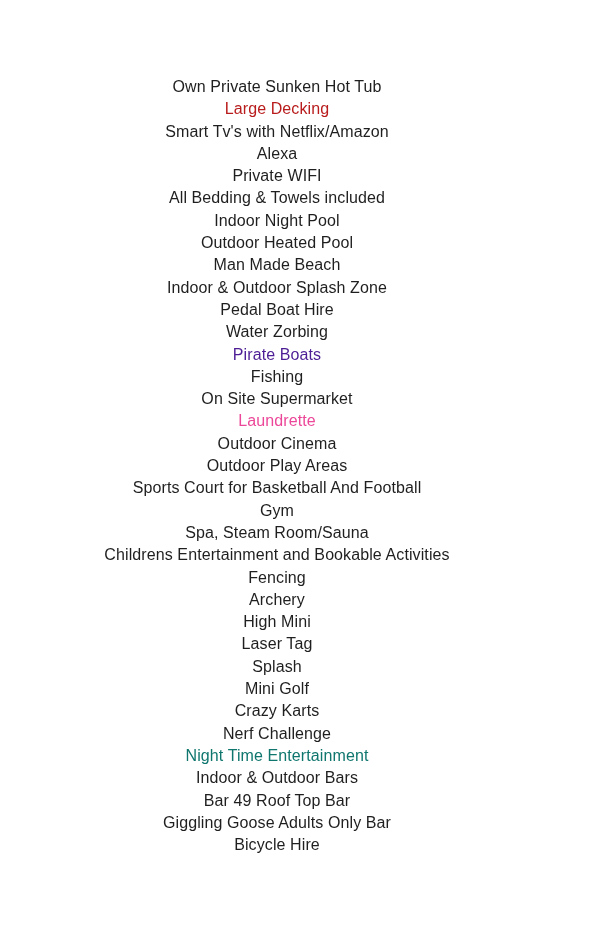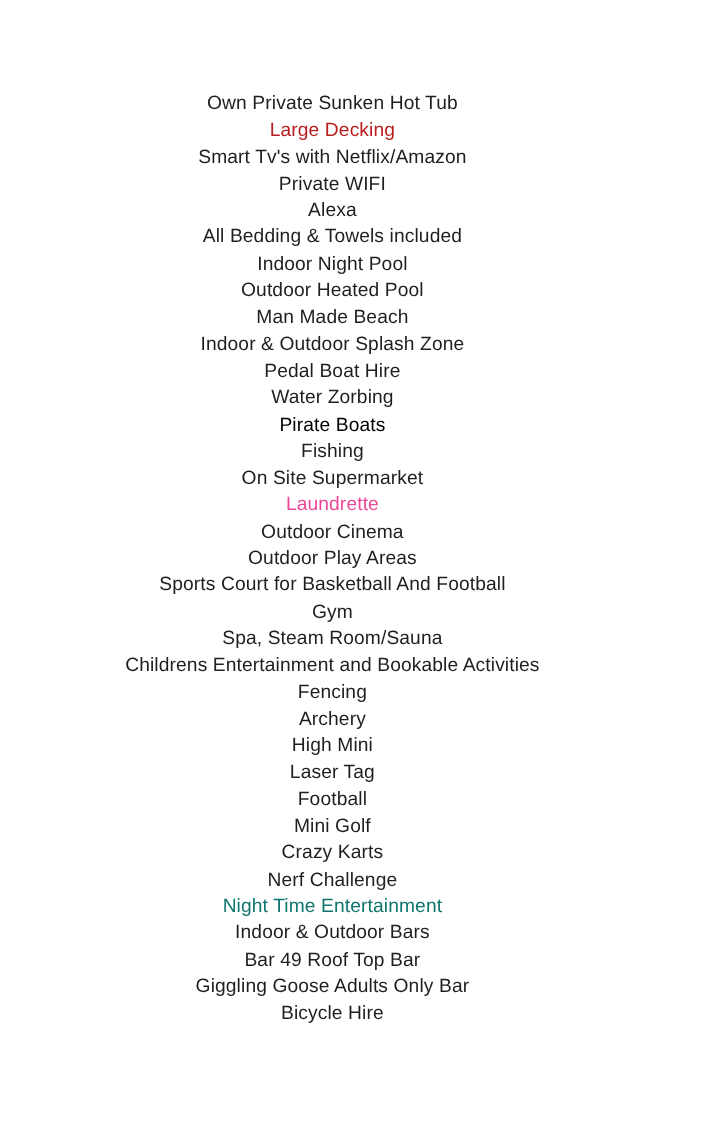--- a/index.html
+++ b/index.html
@@ -36,44 +36,44 @@
   }
 </style>
 </head>
 <body style="background: rgb(255, 255, 255);">
 
 <div class="page">
   <ul class="amenities">
       <li style="color: rgb(31, 31, 31);">Own Private Sunken Hot Tub</li>
       <li style="color: #b91c1c;">Large Decking</li>
       <li style="color: rgb(31, 31, 31);">Smart Tv's with Netflix/Amazon</li>
+      <li style="color: rgb(31, 31, 31);">Alexa</li>
       <li style="color: rgb(31, 31, 31);">Private WIFI</li>
-      <li style="color: rgb(31, 31, 31);">Alexa</li>
       <li style="color: rgb(31, 31, 31);">All Bedding &amp; Towels included</li>
       <li style="color: rgb(31, 31, 31);">Indoor Night Pool</li>
       <li style="color: rgb(31, 31, 31);">Outdoor Heated Pool</li>
       <li style="color: rgb(31, 31, 31);">Man Made Beach</li>
       <li style="color: rgb(31, 31, 31);">Indoor &amp; Outdoor Splash Zone</li>
       <li style="color: rgb(31, 31, 31);">Pedal Boat Hire</li>
       <li style="color: rgb(31, 31, 31);">Water Zorbing</li>
-      <li style="color: #000000;">Pirate Boats</li>
+      <li style="color: #4c1d95;">Pirate Boats</li>
       <li style="color: rgb(31, 31, 31);">Fishing</li>
       <li style="color: rgb(31, 31, 31);">On Site Supermarket</li>
       <li style="color: #ec4899;">Laundrette</li>
       <li style="color: rgb(31, 31, 31);">Outdoor Cinema</li>
       <li style="color: rgb(31, 31, 31);">Outdoor Play Areas</li>
       <li style="color: rgb(31, 31, 31);">Sports Court for Basketball And Football</li>
       <li style="color: rgb(31, 31, 31);">Gym</li>
       <li style="color: rgb(31, 31, 31);">Spa, Steam Room/Sauna</li>
       <li style="color: rgb(31, 31, 31);">Childrens Entertainment and Bookable Activities</li>
       <li style="color: rgb(31, 31, 31);">Fencing</li>
       <li style="color: rgb(31, 31, 31);">Archery</li>
       <li style="color: rgb(31, 31, 31);">High Mini</li>
       <li style="color: rgb(31, 31, 31);">Laser Tag</li>
-      <li style="color: rgb(31, 31, 31);">Football</li>
+      <li style="color: rgb(31, 31, 31);">Splash</li>
       <li style="color: rgb(31, 31, 31);">Mini Golf</li>
       <li style="color: rgb(31, 31, 31);">Crazy Karts</li>
       <li style="color: rgb(31, 31, 31);">Nerf Challenge</li>
       <li style="color: #0f766e;">Night Time Entertainment</li>
       <li style="color: rgb(31, 31, 31);">Indoor &amp; Outdoor Bars</li>
       <li style="color: rgb(31, 31, 31);">Bar 49 Roof Top Bar</li>
       <li style="color: rgb(31, 31, 31);">Giggling Goose Adults Only Bar</li>
       <li style="color: rgb(31, 31, 31);">Bicycle Hire</li>
     </ul>
 </div>

